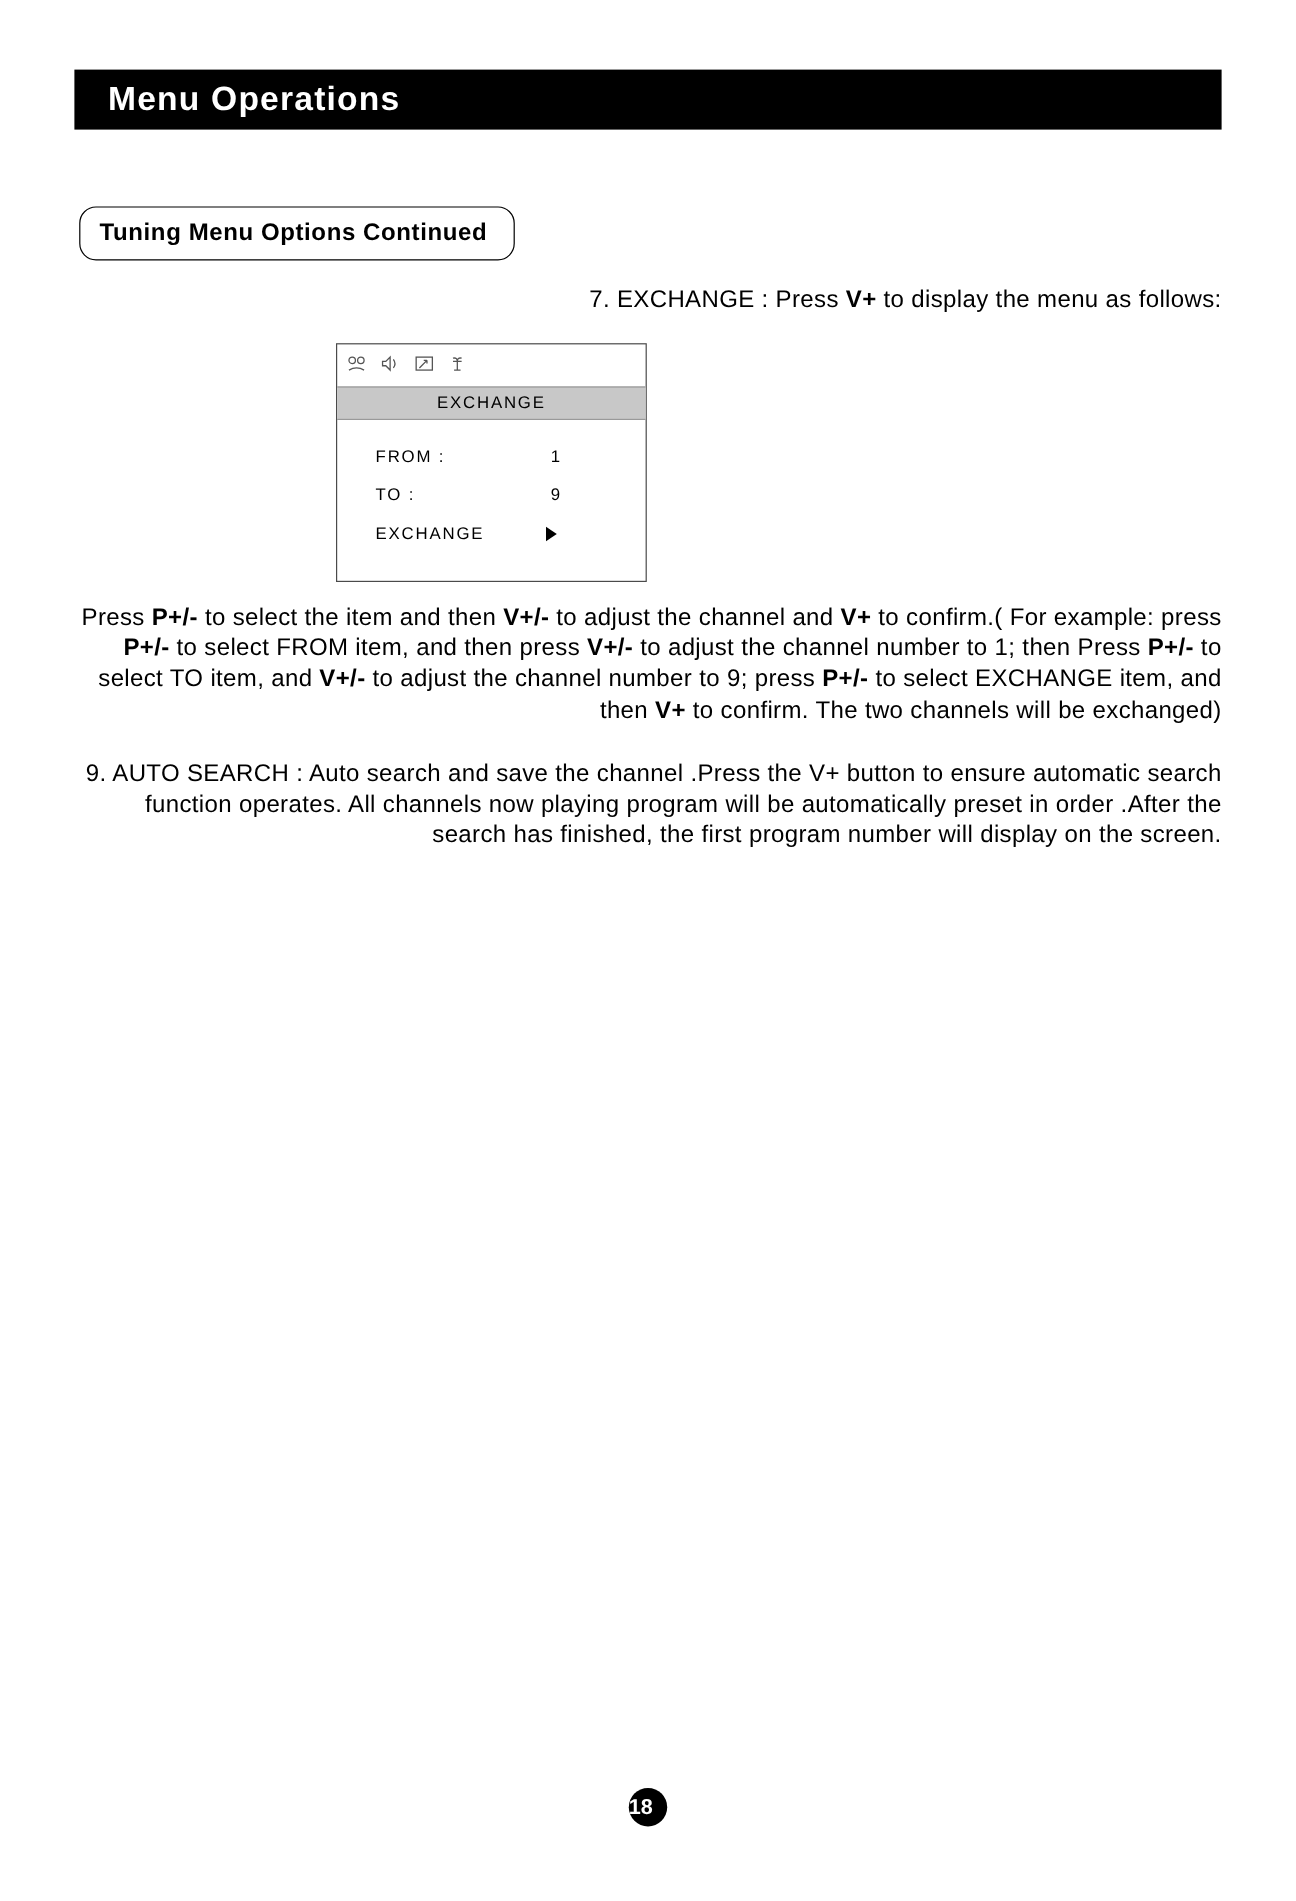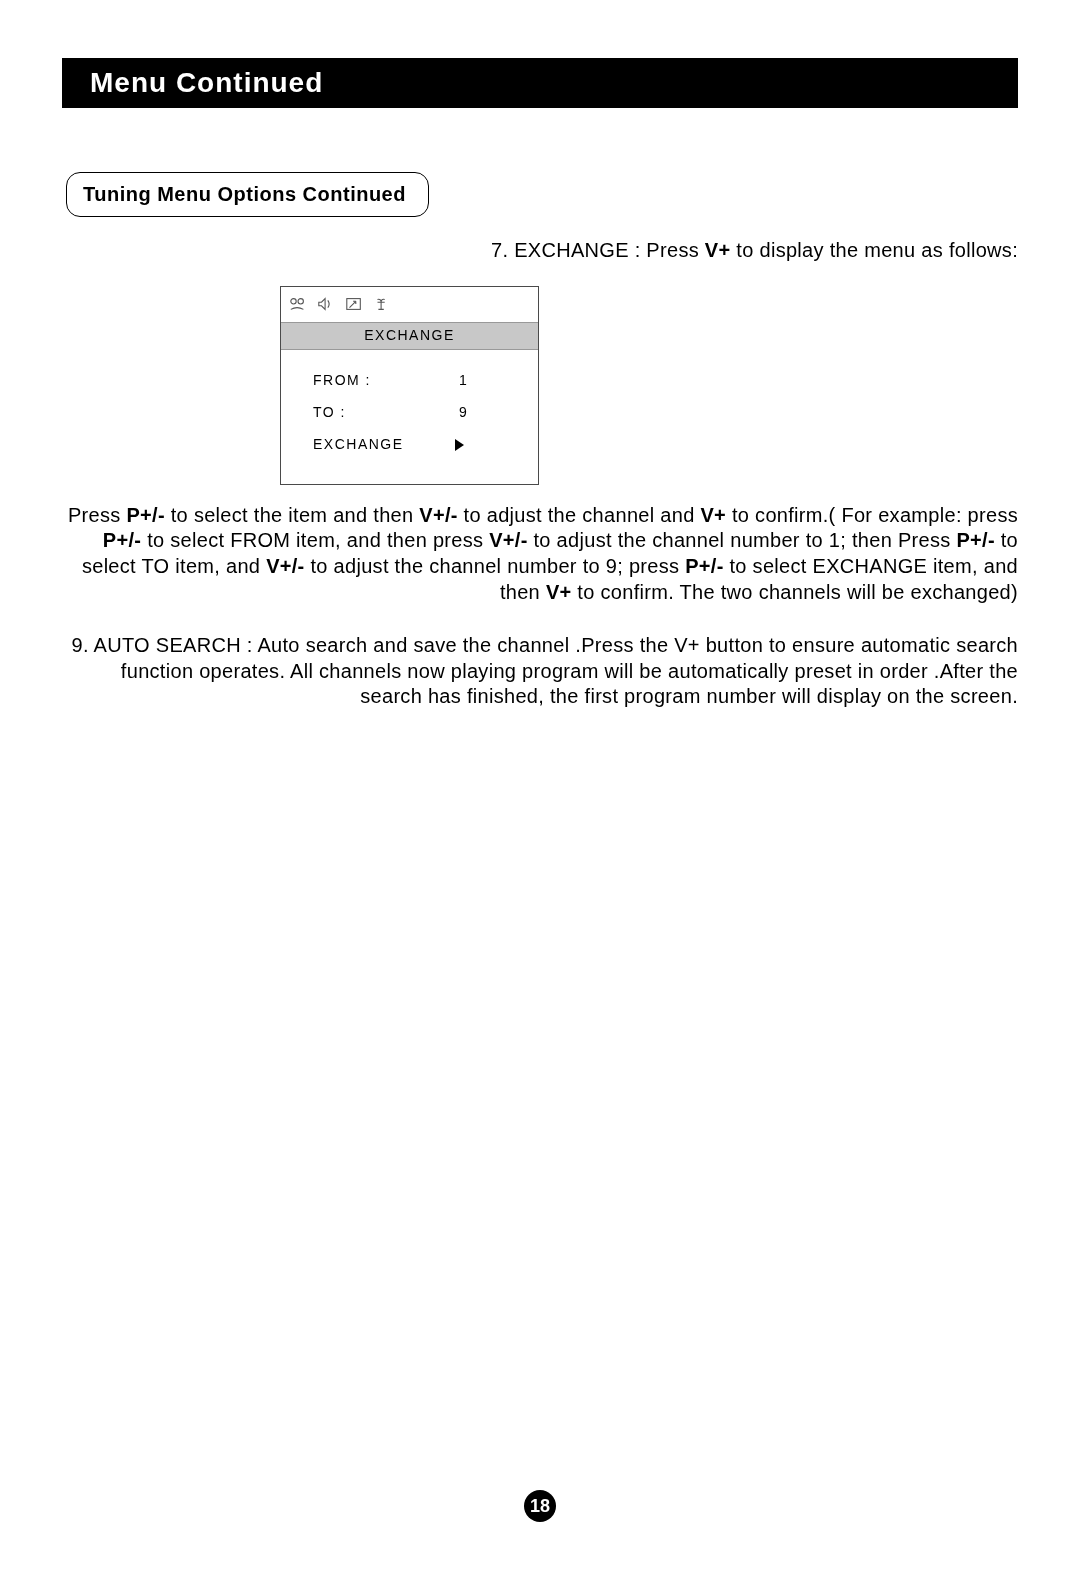--- a/index.html
+++ b/index.html
@@ -92,31 +92,30 @@
   .note { margin-top: 28px; font-size: 18px; font-weight: bold; line-height: 1.35; }
   .page-badge {
     position: absolute;
     bottom: 62px;
     left: 50%;
     transform: translateX(-50%);
     width: 32px; height: 32px;
     border-radius: 50%;
     background: #000;
     color: #fff;
-    text-align: center;
     line-height: 32px;
     font-size: 18px;
     font-weight: bold;
   }
   b { font-weight: bold; }
 </style>
 </head>
 <body>
 
-<div class="header-bar">Menu Continued</div>
+<div class="header-bar">Menu Operations</div>
 
 <div class="section-label">Tuning Menu Options Continued</div>
 
 <div class="content">
 
   <div class="para">
     <span>7. EXCHANGE : Press </span><b>V+</b><span> to display the menu as follows:</span>
   </div>
 
   <div class="menu-box">

